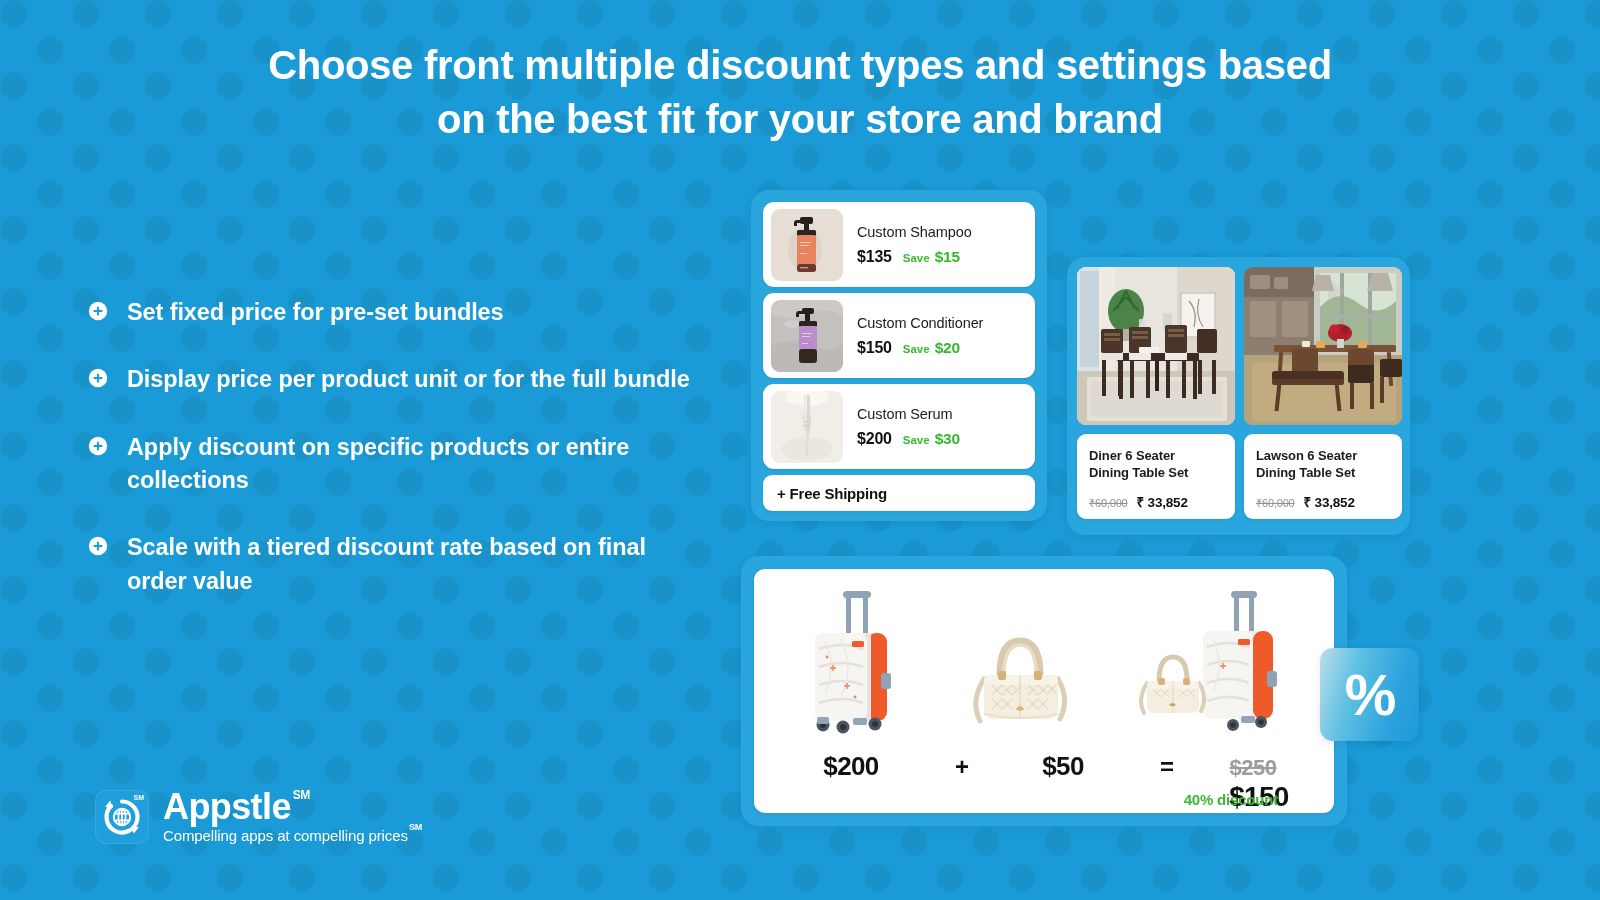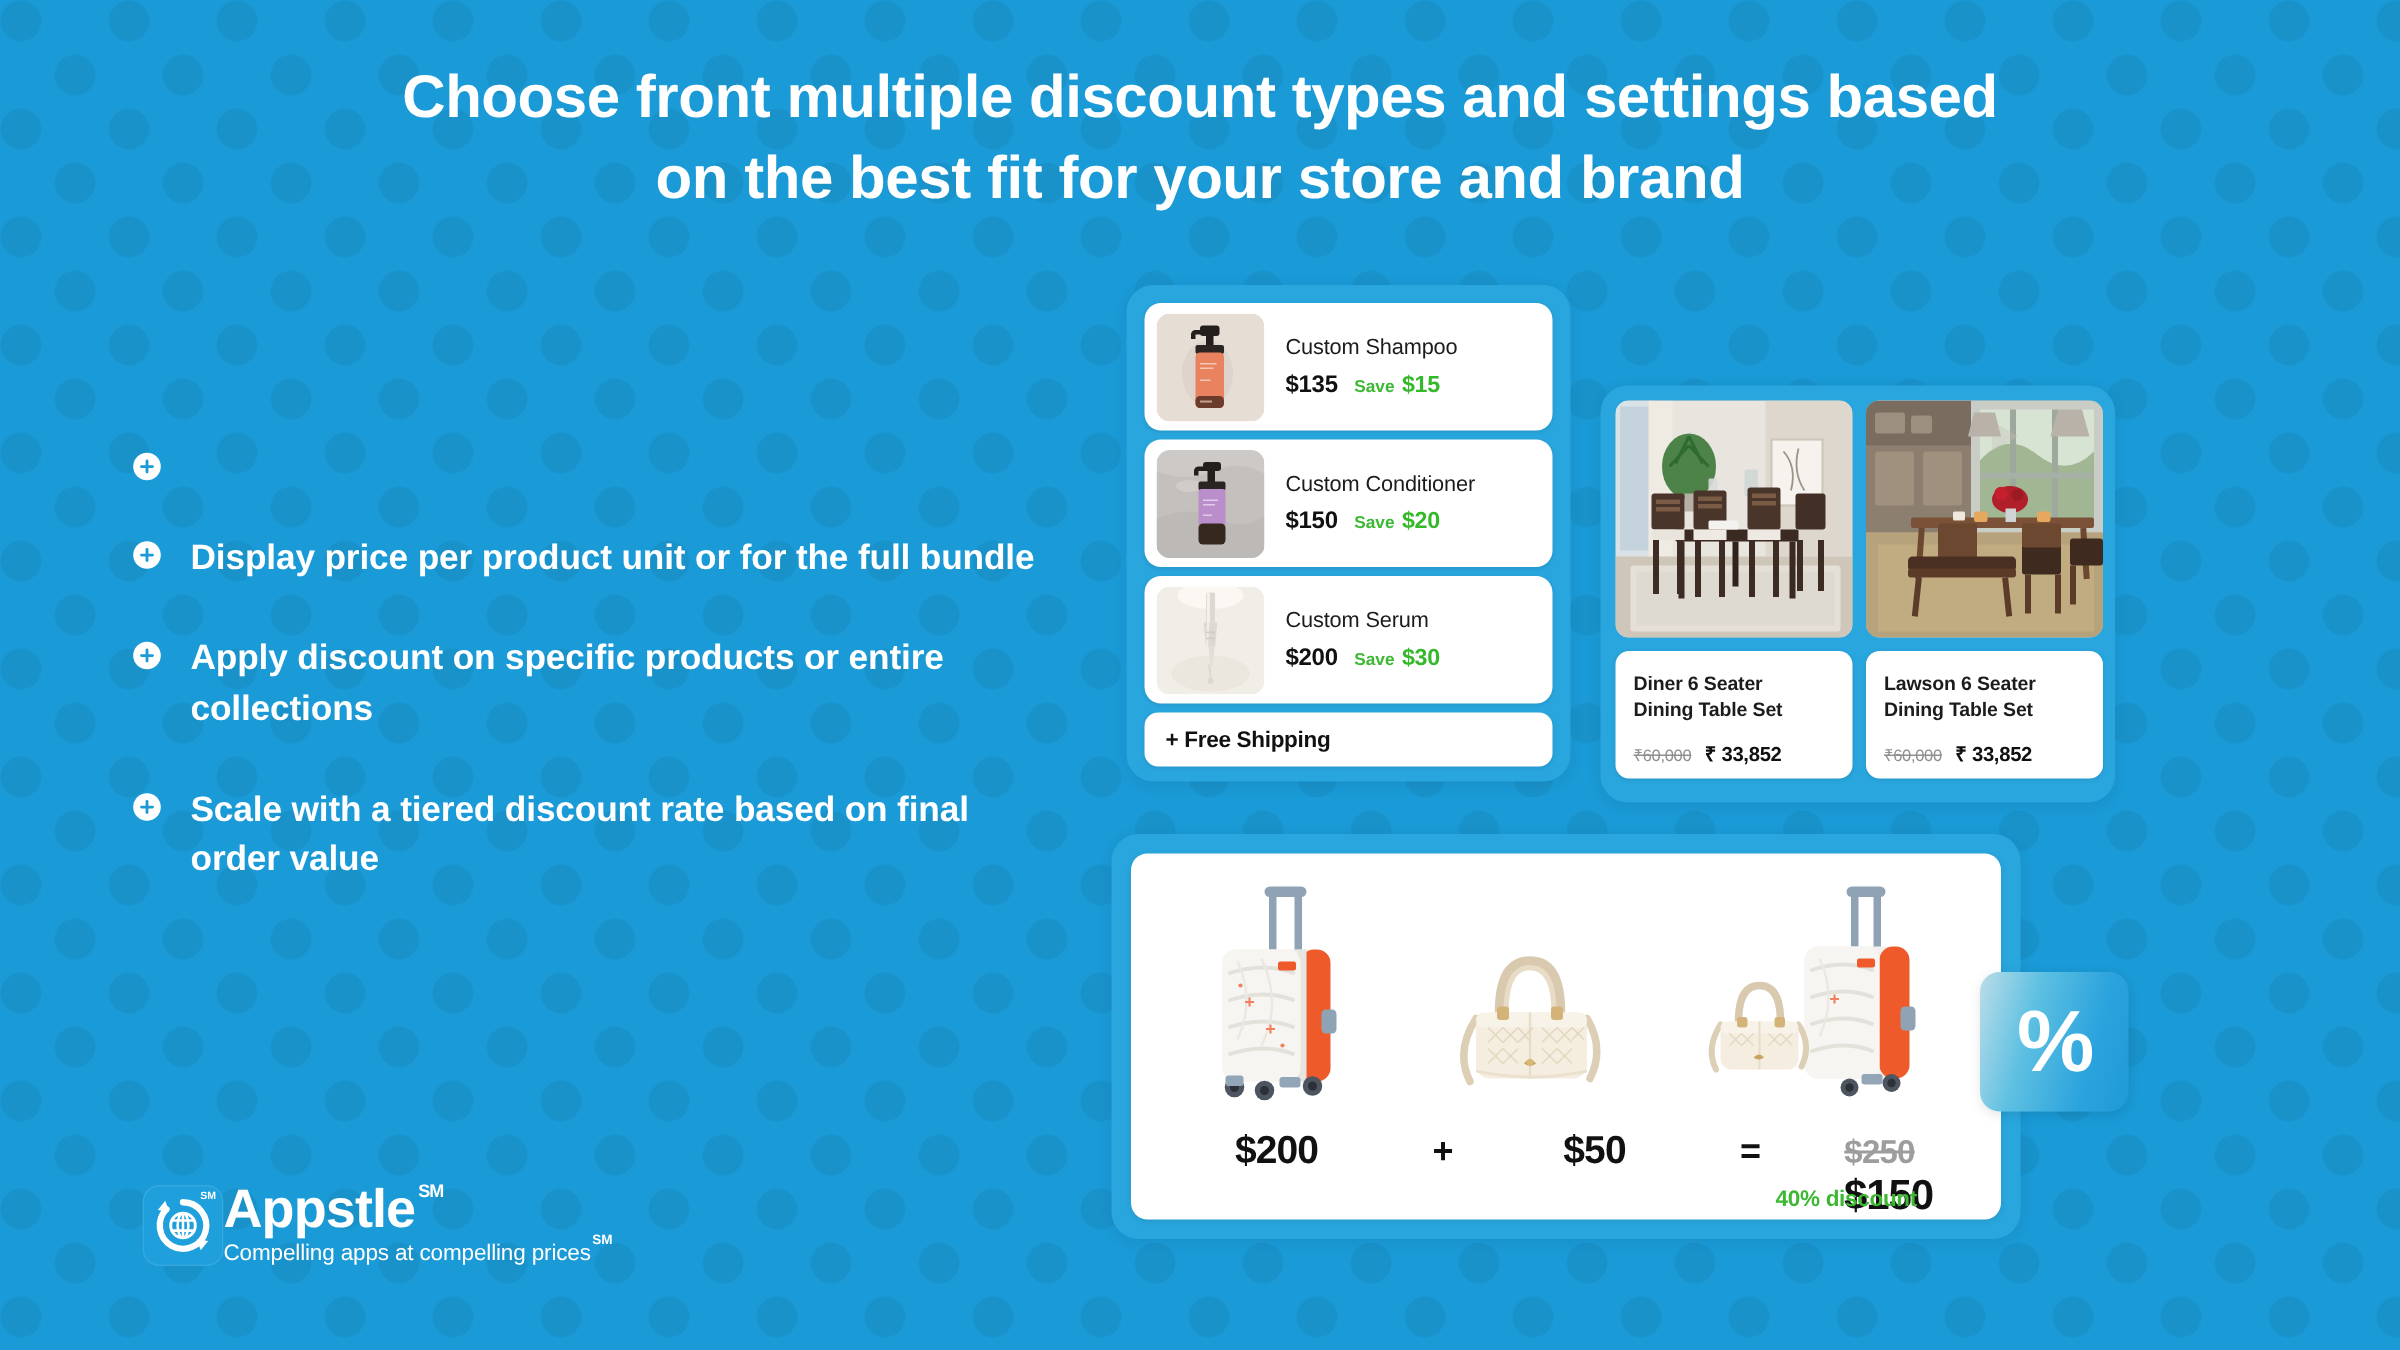--- a/index.html
+++ b/index.html
@@ -80,21 +80,21 @@
     background:#1f9fdc;
     position:relative;
     flex:0 0 auto;
     box-shadow:0 0 0 1px rgba(255,255,255,0.10) inset;
   }
   #logo-mark svg { position:absolute; top:7px; left:7px; width:40px; height:40px; }
   #logo-mark .sm-tiny {
     position:absolute; top:4px; right:5px;
     color:#ffffff; font-size:7px; font-weight:bold; line-height:1;
   }
-  #logo-text { }
+  #logo-text { margin-left:14px; }
   #logo-name {
     color:#ffffff;
     font-size:36px; font-weight:bold;
     line-height:1.02;
     letter-spacing:-0.6px;
     position:relative; display:inline-block;
   }
   #logo-name .sm {
     font-size:12px; font-weight:bold;
     vertical-align:super;
@@ -312,20 +312,21 @@
 
 
     <div class="bullet">
       <span class="bullet-ic">
         <svg viewBox="0 0 20 20">
             <circle cx="10" cy="10" r="9.2" fill="#ffffff"></circle>
             <rect x="5.4" y="9.1" width="9.2" height="1.9" rx="0.95" fill="#1a9ad6"></rect>
             <rect x="9.05" y="5.4" width="1.9" height="9.2" rx="0.95" fill="#1a9ad6"></rect>
           </svg>
       </span>
+      <span class="bullet-tx">Set fixed price for pre-set bundles</span>
     </div>
 
     <div class="bullet">
       <span class="bullet-ic">
         <svg viewBox="0 0 20 20">
             <circle cx="10" cy="10" r="9.2" fill="#ffffff"></circle>
             <rect x="5.4" y="9.1" width="9.2" height="1.9" rx="0.95" fill="#1a9ad6"></rect>
             <rect x="9.05" y="5.4" width="1.9" height="9.2" rx="0.95" fill="#1a9ad6"></rect>
           </svg>
       </span>

